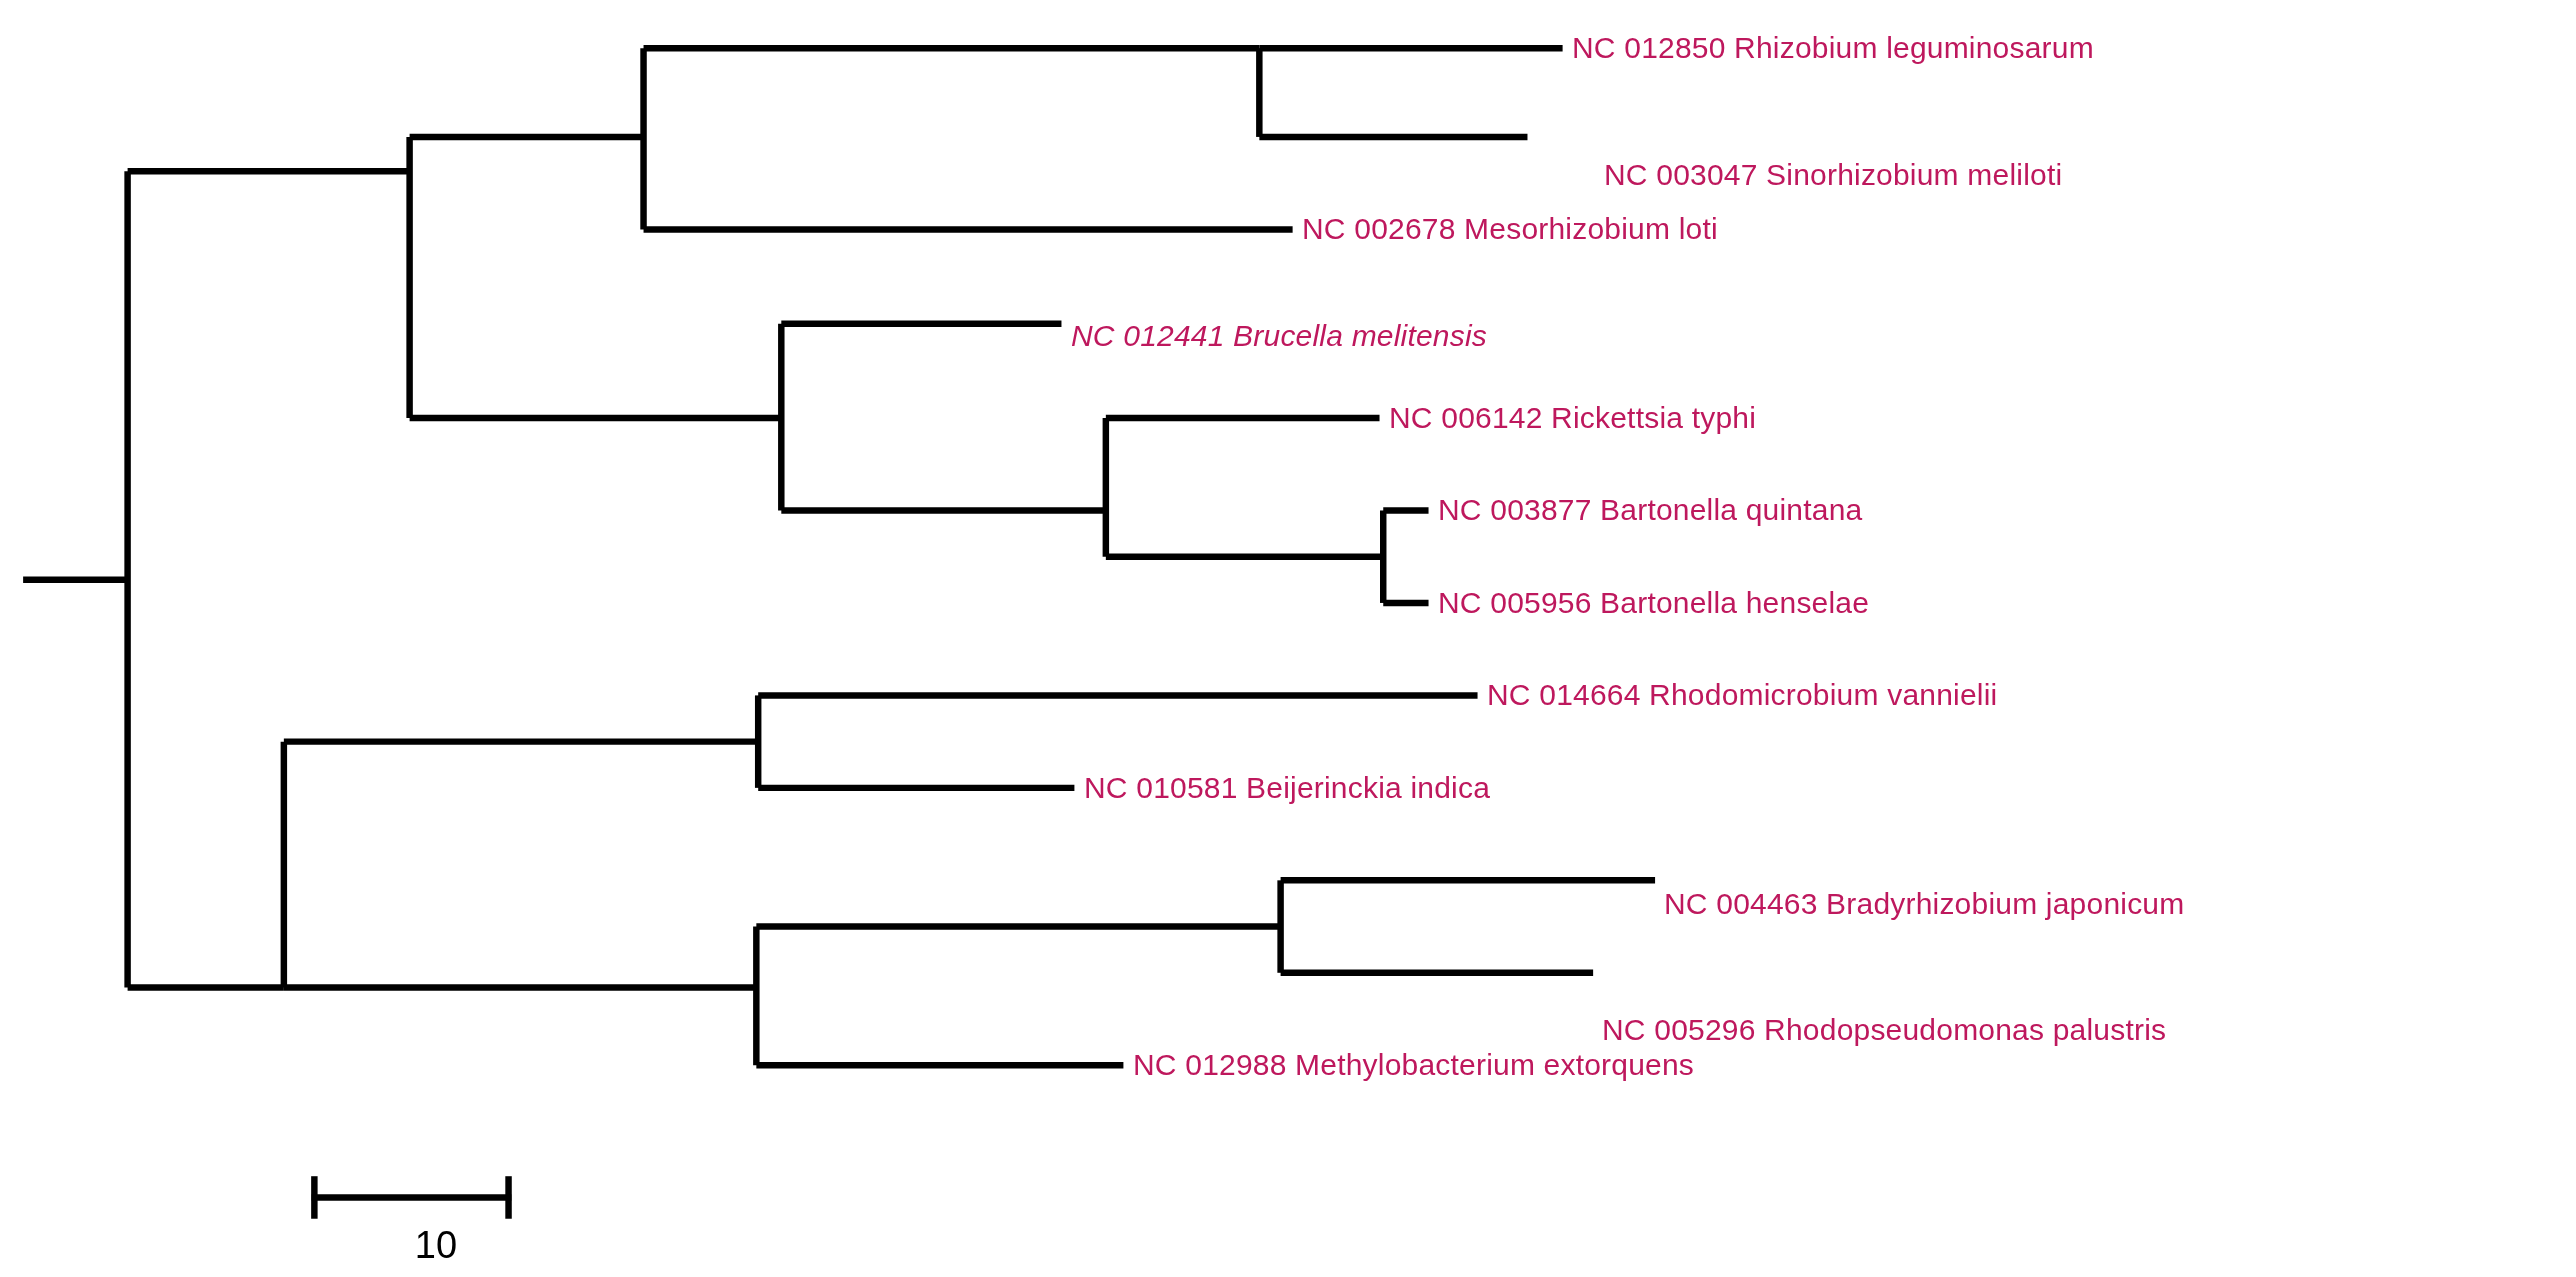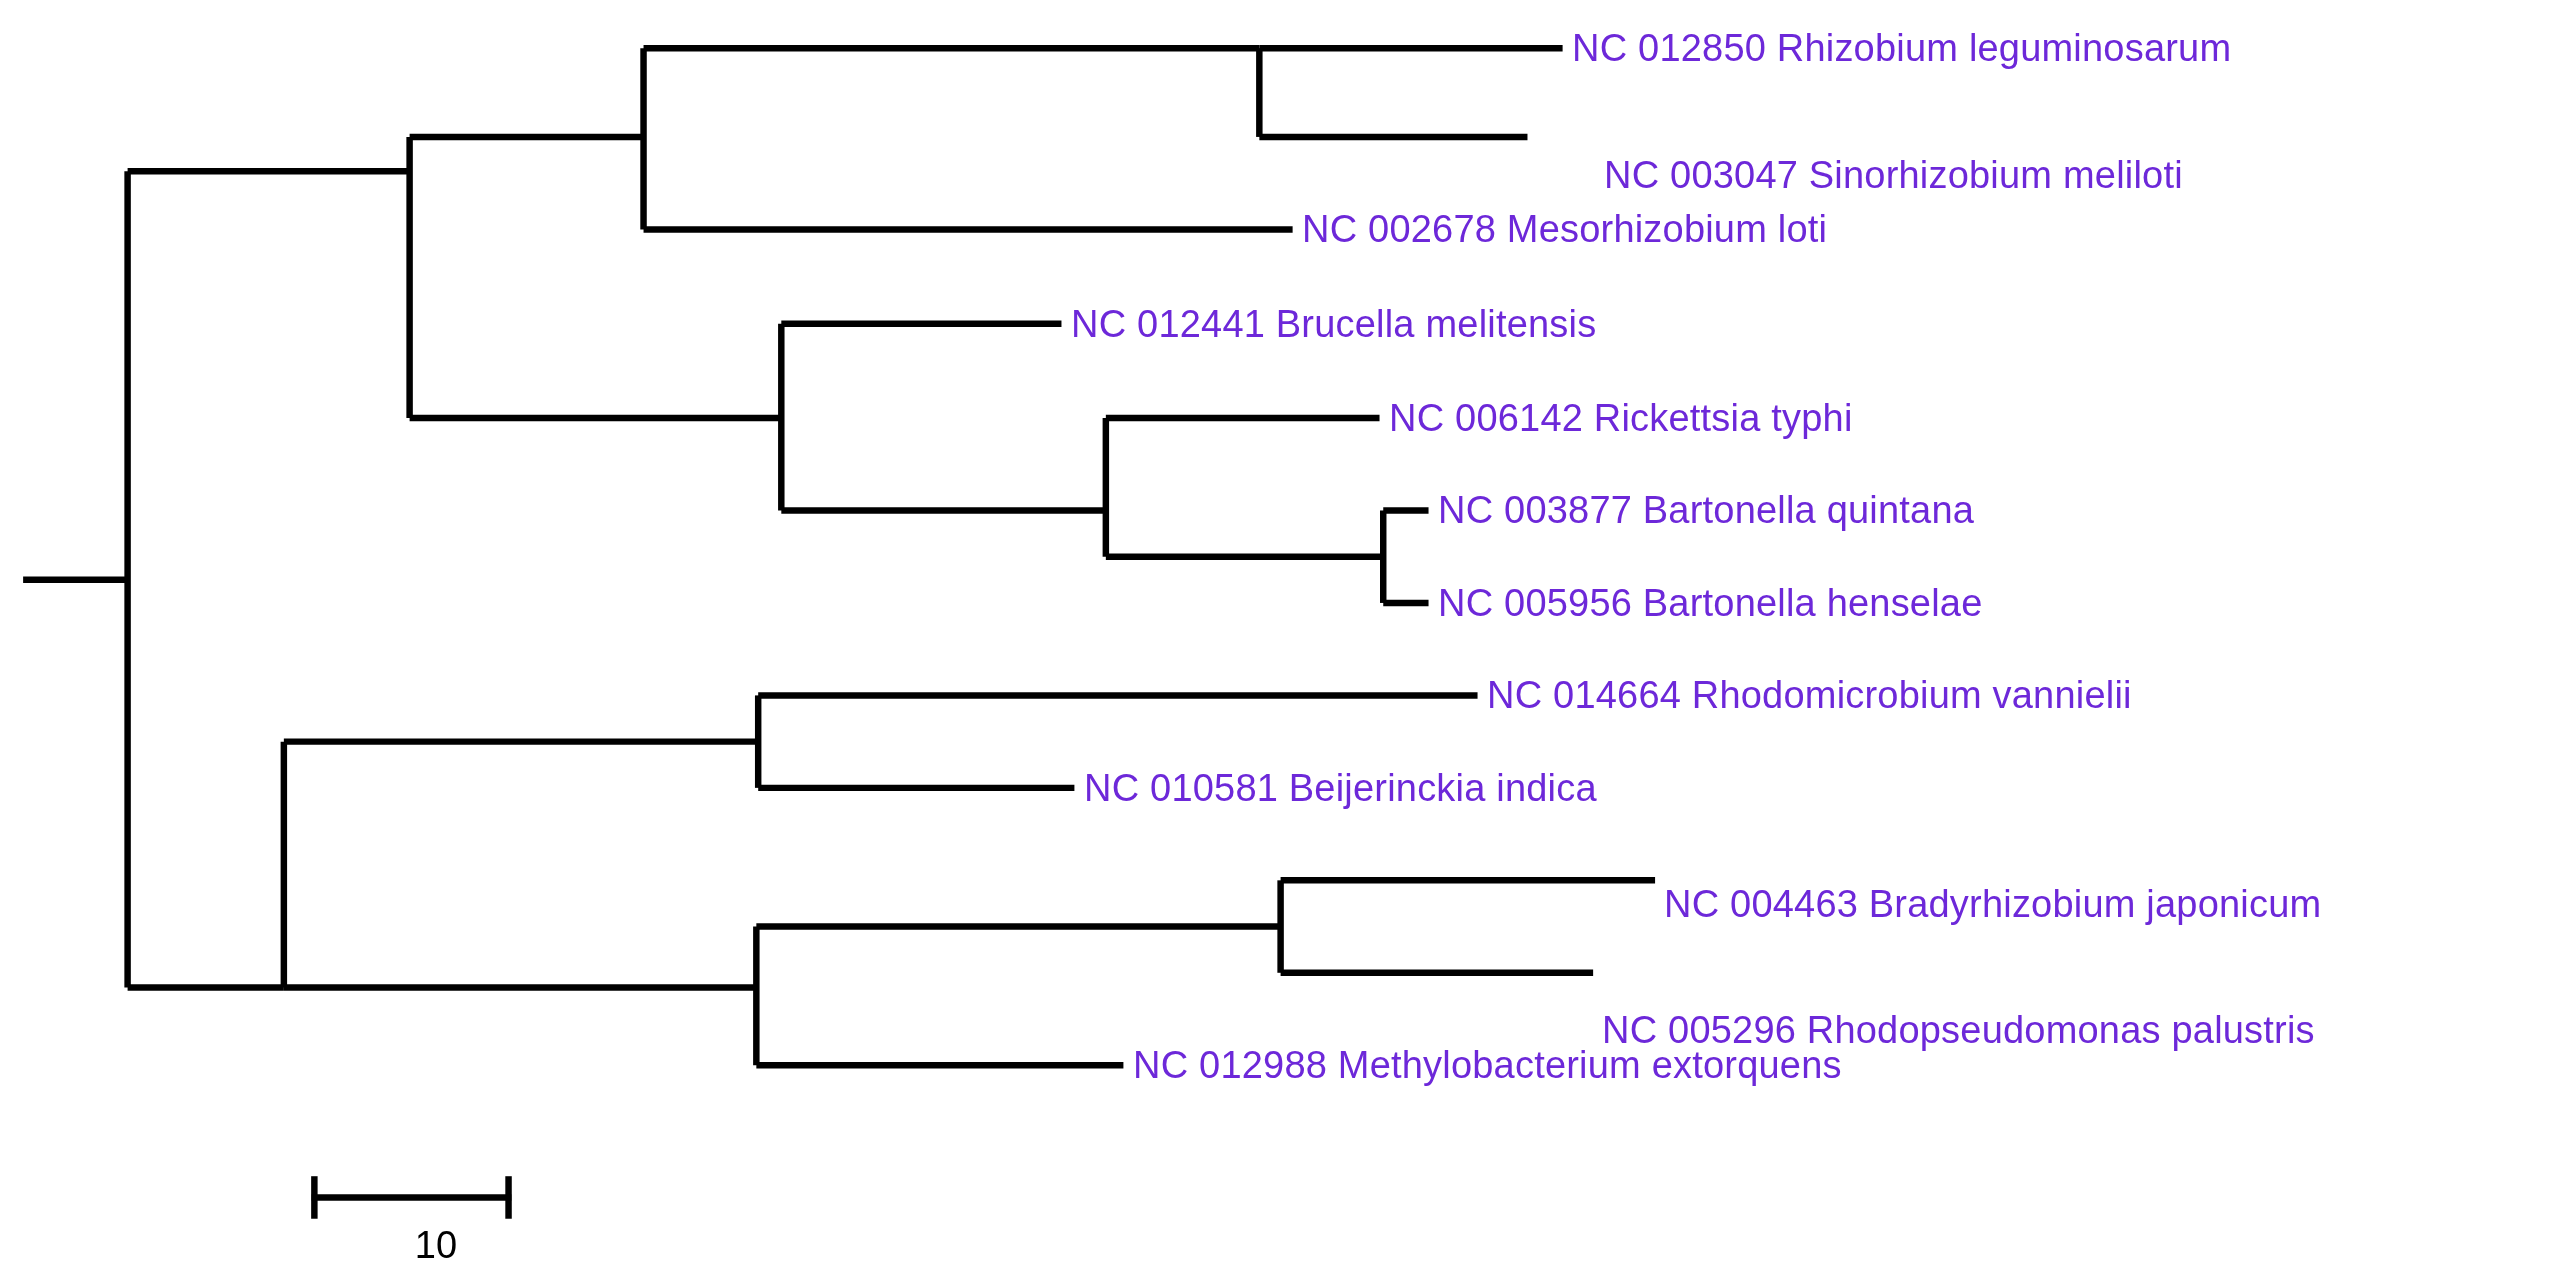--- a/index.html
+++ b/index.html
@@ -33,23 +33,23 @@
     fill: none;
   }
   .scalebar-line {
     stroke: #000000;
     stroke-width: 7;
     fill: none;
   }
   .leaf-label {
     position: absolute;
     font-family: "Liberation Sans", sans-serif;
-    font-size: 38px;
+    font-size: 30px;
     font-weight: 400;
-    color: #6d28d9;
+    color: #be185d;
     white-space: nowrap;
     letter-spacing: 0.2px;
     transform: translateY(-50%);
     line-height: 1;
   }
   .scale-caption {
     position: absolute;
     font-family: "Liberation Sans", sans-serif;
     font-size: 38px;
     color: #000000;
@@ -117,21 +117,21 @@
     <g>
       <path class="scalebar-line" d="M 337 1295 L 553 1295"></path>
       <path class="scalebar-line" d="M 340 1272 L 340 1318"></path>
       <path class="scalebar-line" d="M 550 1272 L 550 1318"></path>
     </g>
   </svg>
 
   <div class="leaf-label" style="left:1572px; top:48px;">NC 012850 Rhizobium leguminosarum</div>
   <div class="leaf-label" style="left:1604px; top:137px;margin-top:38px;">NC 003047 Sinorhizobium meliloti</div>
   <div class="leaf-label" style="left:1302px; top:229px;">NC 002678 Mesorhizobium loti</div>
-  <div class="leaf-label" style="left:1071px; top:324px;">NC 012441 Brucella melitensis</div>
+  <div class="leaf-label" style="left:1071px; top:336px;font-style:italic;">NC 012441 Brucella melitensis</div>
   <div class="leaf-label" style="left:1389px; top:418px;">NC 006142 Rickettsia typhi</div>
   <div class="leaf-label" style="left:1438px; top:510px;">NC 003877 Bartonella quintana</div>
   <div class="leaf-label" style="left:1438px; top:603px;">NC 005956 Bartonella henselae</div>
   <div class="leaf-label" style="left:1487px; top:695px;">NC 014664 Rhodomicrobium vannielii</div>
   <div class="leaf-label" style="left:1084px; top:788px;">NC 010581 Beijerinckia indica</div>
   <div class="leaf-label" style="left:1664px; top:904px;text-align:center;">NC 004463 Bradyrhizobium japonicum</div>
   <div class="leaf-label" style="left:1602px; top:1030px;">NC 005296 Rhodopseudomonas palustris</div>
   <div class="leaf-label" style="left:1133px; top:1065px;">NC 012988 Methylobacterium extorquens</div>
 
   <div class="scale-caption" style="left:411px; top:1226px;margin-left:25px;">10</div>

